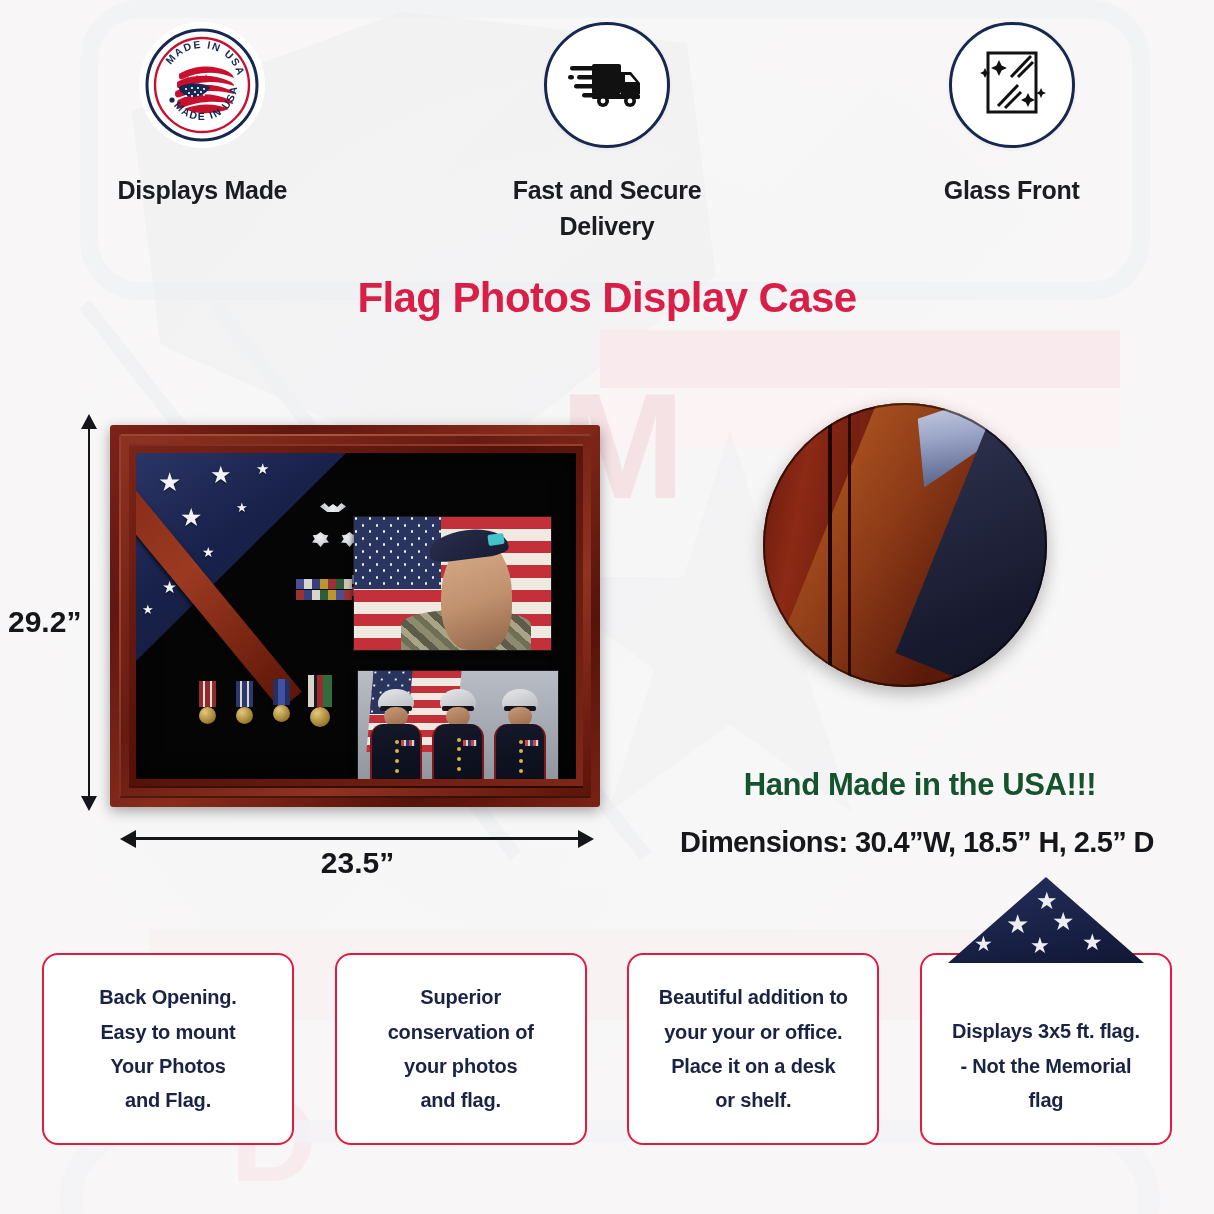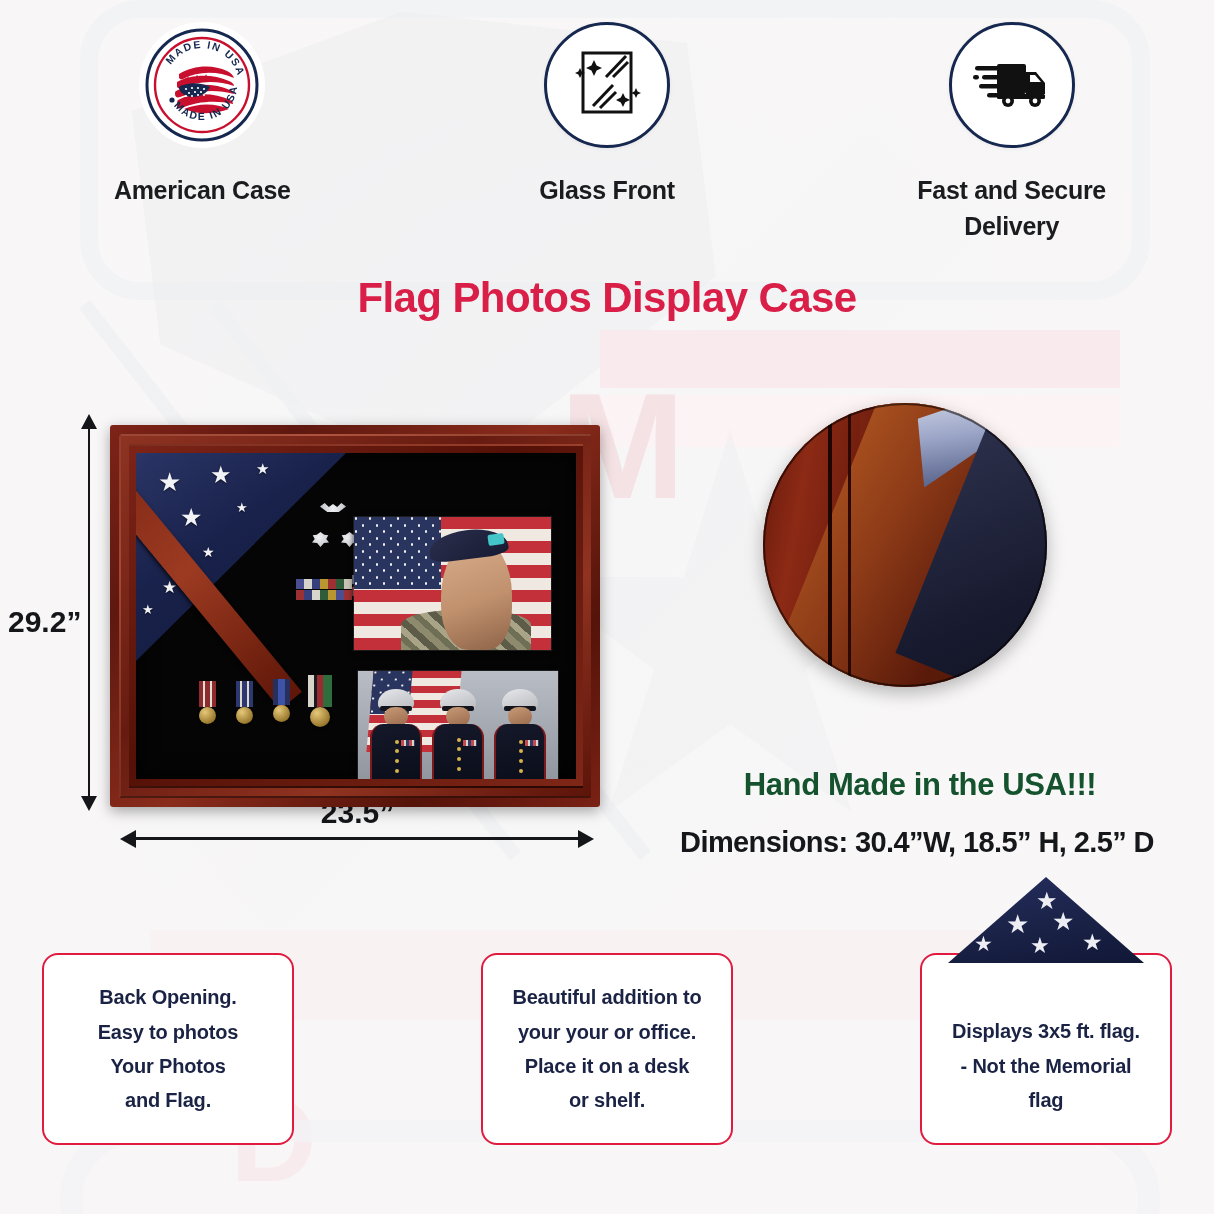--- a/index.html
+++ b/index.html
@@ -128,21 +128,21 @@
     position: absolute; left: 132px; top: 837px;
     width: 450px; height: 3px; background: #15161a;
   }
   .arrow-lf, .arrow-rt {
     position: absolute; top: 830px; width: 0; height: 0;
     border-top: 9px solid transparent; border-bottom: 9px solid transparent;
   }
   .arrow-lf { left: 120px; border-right: 16px solid #15161a; }
   .arrow-rt { left: 578px; border-left: 16px solid #15161a; }
   .dim-h-label {
-    position: absolute; left: 0px; top: 796px; width: 715px;
+    position: absolute; left: 0px; top: 846px; width: 715px;
     text-align: center;
     font-size: 30px; font-weight: 700; color: #15161a;
   }
 
   
   .case-wrap { position: absolute; left: 110px; top: 425px; width: 490px; height: 382px; }
   .case-outer {
     width: 100%; height: 100%;
     border-radius: 3px;
     background:
@@ -431,38 +431,21 @@
             <path id="arcBot" d="M28 63a35 35 0 0 0 70 0"></path>
           </defs>
           <text font-family="Liberation Sans, sans-serif" font-size="10.5" font-weight="700" fill="#16284f" letter-spacing="1.6">
             <textPath href="#arcTop" startOffset="18%">MADE IN USA</textPath>
           </text>
           <text font-family="Liberation Sans, sans-serif" font-size="10.5" font-weight="700" fill="#16284f" letter-spacing="1.6">
             <textPath href="#arcBot" startOffset="20%">MADE IN USA</textPath>
           </text>
         </svg>
       </div>
-      <div class="top-label">American Case</div>
-    </div>
-
-    <div class="top-item">
-      <div class="badge-circle">
-        <svg width="82" height="82" viewBox="0 0 82 82" aria-hidden="true">
-          <rect x="17" y="9" width="48" height="59" fill="none" stroke="#111" stroke-width="3"></rect>
-          <path d="M40 33 L60 12" stroke="#111" stroke-width="3" fill="none"></path>
-          <path d="M47 33 L62 18" stroke="#111" stroke-width="3" fill="none"></path>
-          <path d="M27 62 L47 41" stroke="#111" stroke-width="3" fill="none"></path>
-          <path d="M34 64 L50 48" stroke="#111" stroke-width="3" fill="none"></path>
-          <path d="M28 16l2.6 5.4L36 24l-5.4 2.6L28 32l-2.6-5.4L20 24l5.4-2.6z" fill="#111"></path>
-          <path d="M14 24l1.7 3.5L19 29l-3.3 1.5L14 34l-1.7-3.5L9 29l3.3-1.5z" fill="#111"></path>
-          <path d="M57 49l2.2 4.6L64 56l-4.8 2.2L57 63l-2.2-4.4L50 56l4.8-2.4z" fill="#111"></path>
-          <path d="M70 44l1.6 3.4L75 49l-3.4 1.6L70 54l-1.6-3.4L65 49l3.4-1.6z" fill="#111"></path>
-        </svg>
-      </div>
-      <div class="top-label">Glass Front</div>
+      <div class="top-label">Displays Made</div>
     </div>
 
     <div class="top-item">
       <div class="badge-circle">
         <svg width="78" height="62" viewBox="0 0 78 62" aria-hidden="true" fill="#111">
           <rect x="24" y="10" width="29" height="30" rx="2"></rect>
           <path d="M53 18h10l9 11v11H53z"></path>
           <path d="M57 21h5l6 7h-11z" fill="#fff"></path>
           <rect x="24" y="40" width="48" height="5" rx="1.5"></rect>
           <circle cx="35" cy="47" r="6"></circle>
@@ -471,20 +454,37 @@
             <circle cx="62" cy="47" r="2.4" fill="#fff"></circle>
           <rect x="2" y="12" width="26" height="4.6" rx="2.3"></rect>
           <rect x="9" y="21" width="21" height="4.6" rx="2.3"></rect>
           <rect x="0" y="21" width="6" height="4.6" rx="2.3"></rect>
           <rect x="6" y="30" width="22" height="4.6" rx="2.3"></rect>
           <rect x="14" y="39" width="14" height="4.6" rx="2.3"></rect>
         </svg>
       </div>
       <div class="top-label" style="white-space:pre-line">Fast and Secure
 Delivery</div>
+    </div>
+
+    <div class="top-item">
+      <div class="badge-circle">
+        <svg width="82" height="82" viewBox="0 0 82 82" aria-hidden="true">
+          <rect x="17" y="9" width="48" height="59" fill="none" stroke="#111" stroke-width="3"></rect>
+          <path d="M40 33 L60 12" stroke="#111" stroke-width="3" fill="none"></path>
+          <path d="M47 33 L62 18" stroke="#111" stroke-width="3" fill="none"></path>
+          <path d="M27 62 L47 41" stroke="#111" stroke-width="3" fill="none"></path>
+          <path d="M34 64 L50 48" stroke="#111" stroke-width="3" fill="none"></path>
+          <path d="M28 16l2.6 5.4L36 24l-5.4 2.6L28 32l-2.6-5.4L20 24l5.4-2.6z" fill="#111"></path>
+          <path d="M14 24l1.7 3.5L19 29l-3.3 1.5L14 34l-1.7-3.5L9 29l3.3-1.5z" fill="#111"></path>
+          <path d="M57 49l2.2 4.6L64 56l-4.8 2.2L57 63l-2.2-4.4L50 56l4.8-2.4z" fill="#111"></path>
+          <path d="M70 44l1.6 3.4L75 49l-3.4 1.6L70 54l-1.6-3.4L65 49l3.4-1.6z" fill="#111"></path>
+        </svg>
+      </div>
+      <div class="top-label">Glass Front</div>
     </div>
   </div>
 
   <div class="main-title">Flag Photos Display Case</div>
 
   <div class="dim-v-label">29.2”</div>
   <div class="arrow-up"></div>
   <div class="dim-v-line"></div>
   <div class="arrow-dn"></div>
 
@@ -620,25 +620,31 @@
     <div class="wc-ring"></div>
   </div>
 
   <div class="rt-2">Hand Made in the USA!!!</div>
   <div class="rt-3">Dimensions: 30.4”W, 18.5” H, 2.5” D</div>
 
   <div class="boxes">
 
     <div class="fbox">
       <p style="white-space:pre-line">Back Opening.
-Easy to photos
+Easy to mount
 Your Photos
 and Flag.</p>
     </div>
 
+    <div class="fbox">
+      <p style="white-space:pre-line">Superior
+conservation of
+your photos
+and flag.</p>
+    </div>
 
     <div class="fbox">
       <p style="white-space:pre-line">Beautiful addition to
 your your or office.
 Place it on a desk
 or shelf.</p>
     </div>
 
     <div class="fbox">
       <div class="folded-flag">

